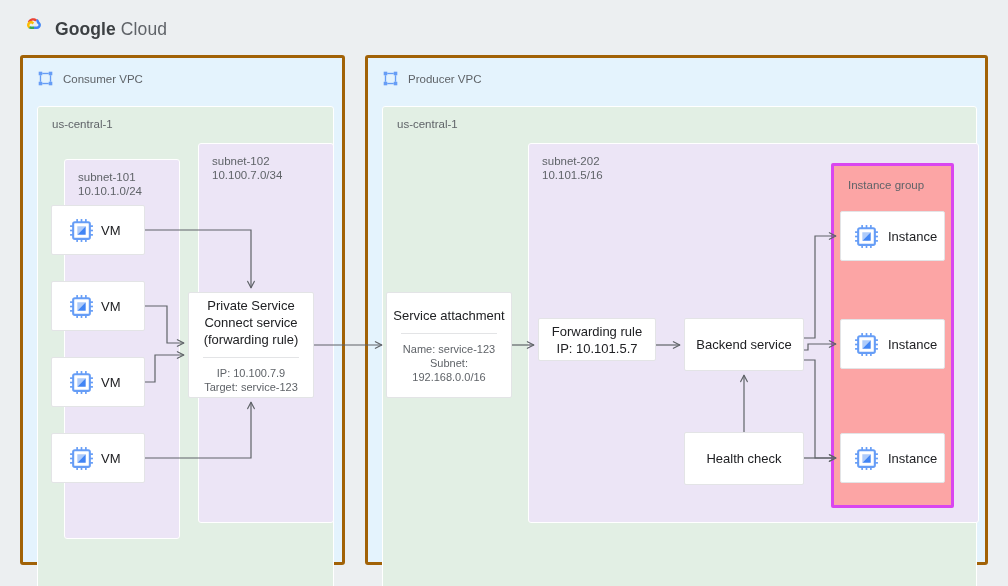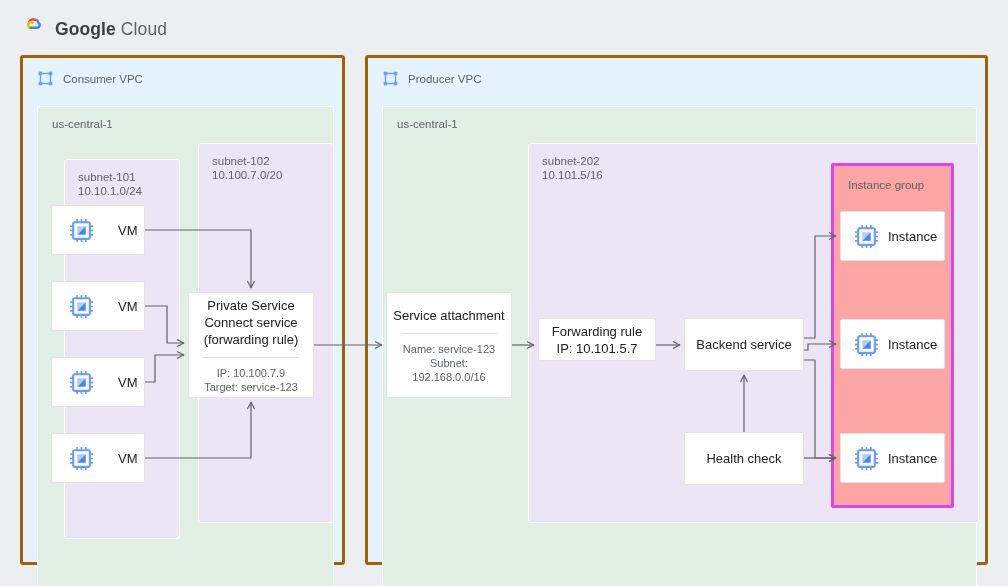--- a/index.html
+++ b/index.html
@@ -57,21 +57,21 @@
     display: flex; flex-direction: column;
     align-items: center; justify-content: center;
   }
   .node-title { font-size: 13px; color: #202124; text-align: center; line-height: 17px; white-space: pre-line; }
   .node-sub { font-size: 11px; color: #5f6368; text-align: center; line-height: 14px; white-space: pre-line; }
   .node-divider { width: 78%; height: 1px; background: #e3e4e6; margin: 9px 0 8px 0; }
 
   
   .vm-box {
     position: absolute; background: #ffffff; border: 1px solid #e3e4e6; border-radius: 2px;
-    display: flex; align-items: center; gap: 24px; padding-left: 17px;
+    display: flex; align-items: center; gap: 7px; padding-left: 17px;
   }
   .vm-label { font-size: 13px; color: #202124; }
   .chip-icon { width: 25px; height: 25px; display: block; flex: none; }
 
   
   .igroup {
     position: absolute; background: #fca5a5; border: 3px solid #d946ef; border-radius: 2px;
   }
   .igroup-label { position: absolute; left: 14px; top: 13px; font-size: 11.5px; color: #5f6368; }
 
@@ -111,21 +111,21 @@
     <div class="region" style="left:14px; top:48px; width:297px; height:500px;">
       <div class="region-label">us-central-1</div>
 
       <div class="subnet" style="left:26px; top:36px; width:116px; height:380px;margin-top:16px;">
         <div class="subnet-label">subnet-101
 10.10.1.0/24</div>
       </div>
 
       <div class="subnet" style="left:160px; top:36px; width:136px; height:380px;">
         <div class="subnet-label">subnet-102
-10.100.7.0/20</div>
+10.100.7.0/34</div>
       </div>
     </div>
   </div>
 
   <div class="vm-box" style="left:51px; top:205px; width:94px; height:50px;">
     <svg class="chip-icon" viewBox="0 0 24 24">
       <g fill="#669df6">
         <rect x="7" y="1" width="1.6" height="3"></rect>
           <rect x="11.2" y="1" width="1.6" height="3"></rect>
           <rect x="15.4" y="1" width="1.6" height="3"></rect>

